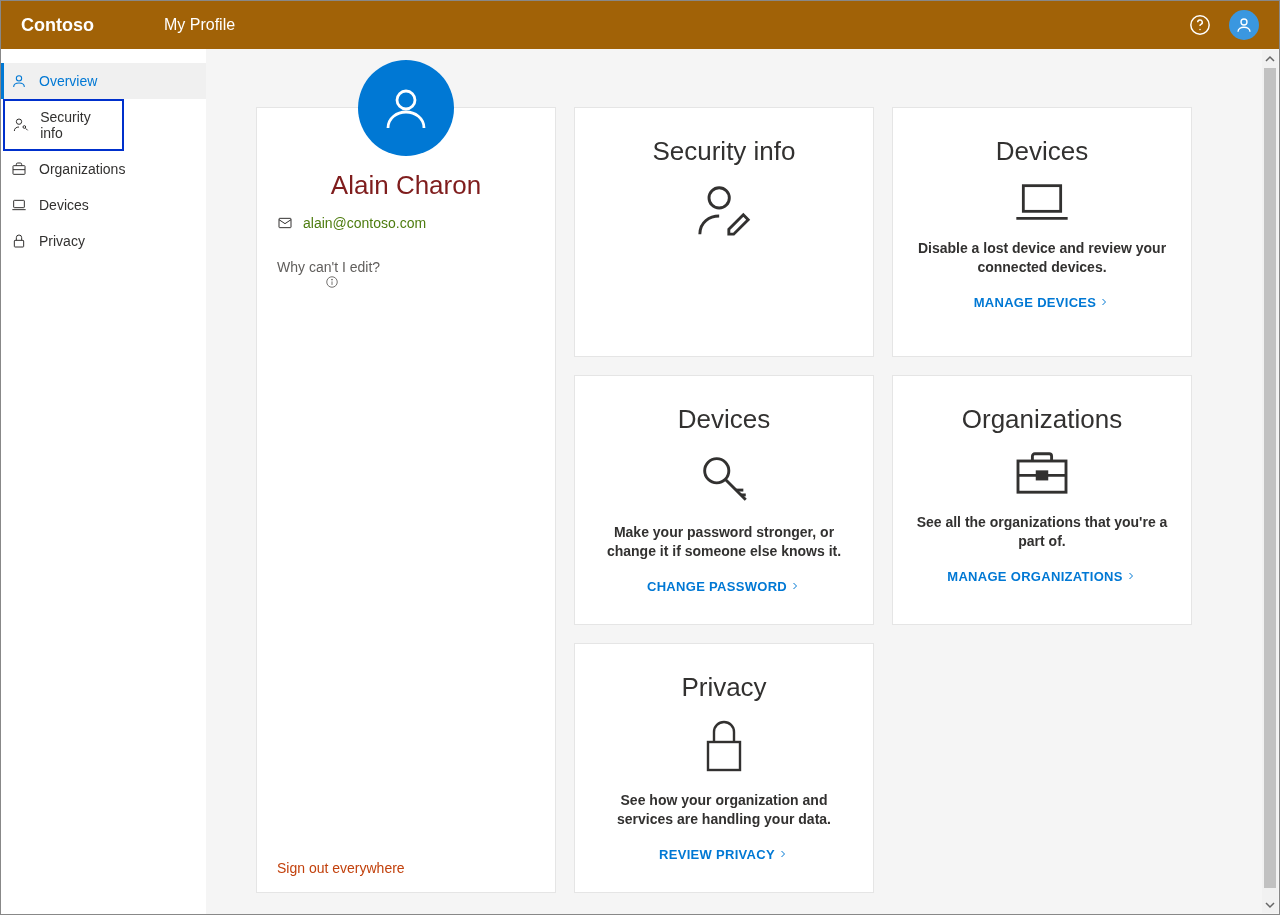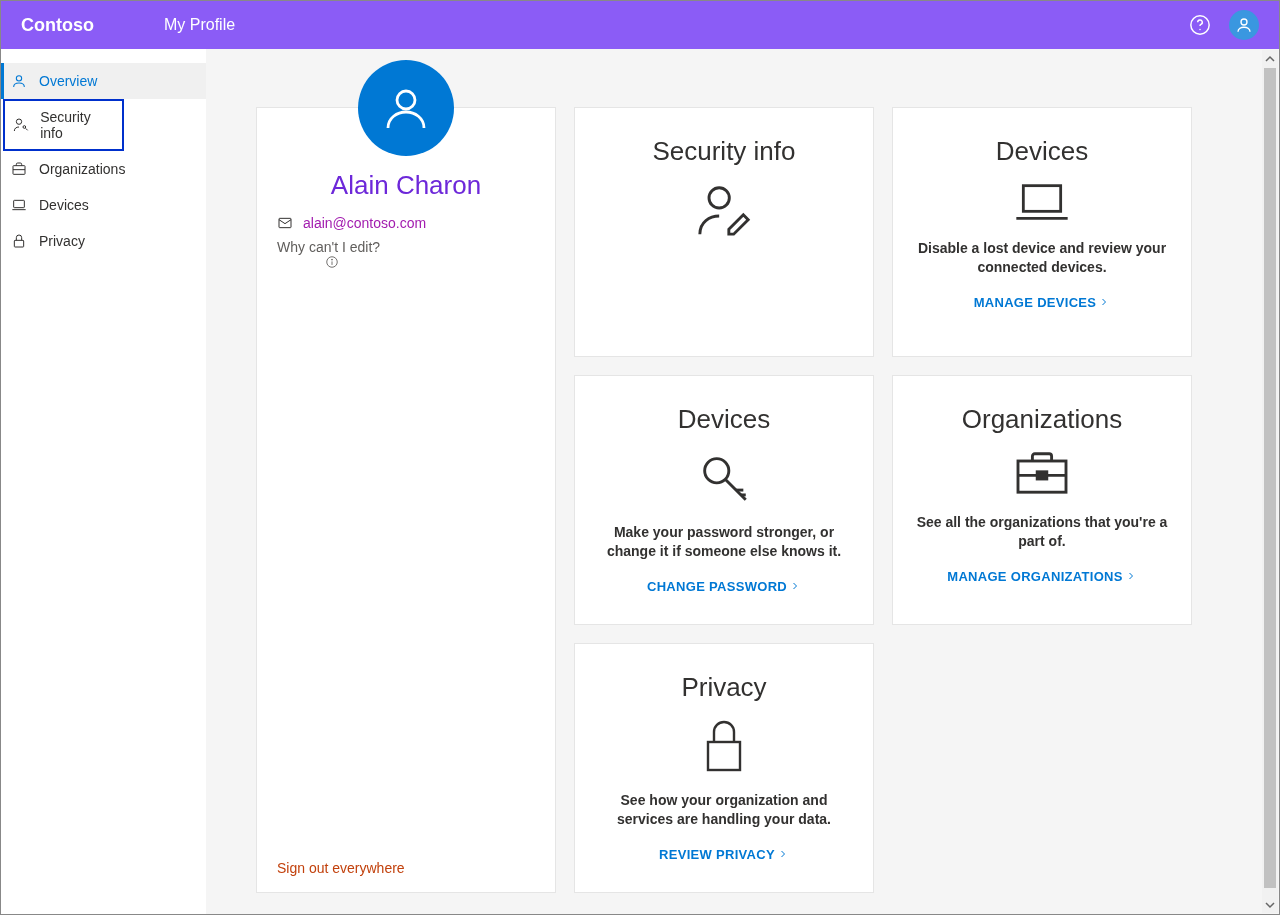--- a/index.html
+++ b/index.html
@@ -6,21 +6,21 @@
 body {
   font-family: "Segoe UI", -apple-system, BlinkMacSystemFont, sans-serif;
   background: #f5f5f5;
   width: 1280px;
   height: 915px;
   overflow: hidden;
   position: relative;
   border: 1px solid #888;
 }
 .header {
-  background: #8b5cf6;
+  background: #a16207;
   height: 48px;
   display: flex;
   align-items: center;
   padding: 0 20px;
   color: #fff;
 }
 .brand {
   font-size: 18px;
   font-weight: 600;
   margin-right: 70px;
@@ -128,31 +128,31 @@
 .profile-avatar {
   width: 96px; height: 96px;
   border-radius: 50%;
   background: #0078d4;
   display: flex; align-items: center; justify-content: center;
   margin-top: -48px;
   margin-bottom: 14px;
 }
 .profile-name {
   font-size: 26px;
-  color: #6d28d9;
+  color: #7f1d1d;
   font-weight: 400;
   margin-bottom: 14px;
 }
 .profile-email-row {
   display: flex;
   align-items: center;
   align-self: flex-start;
   font-size: 14px;
-  color: #a21caf;
-  margin-bottom: 8px;
+  color: #4d7c0f;
+  margin-bottom: 28px;
 }
 .profile-email-row .icon { margin-right: 10px; }
 .why-edit {
   align-self: flex-start;
   font-size: 14px;
   color: #605e5c;
   display: flex;
   align-items: center;
   flex-direction: column;
 }

